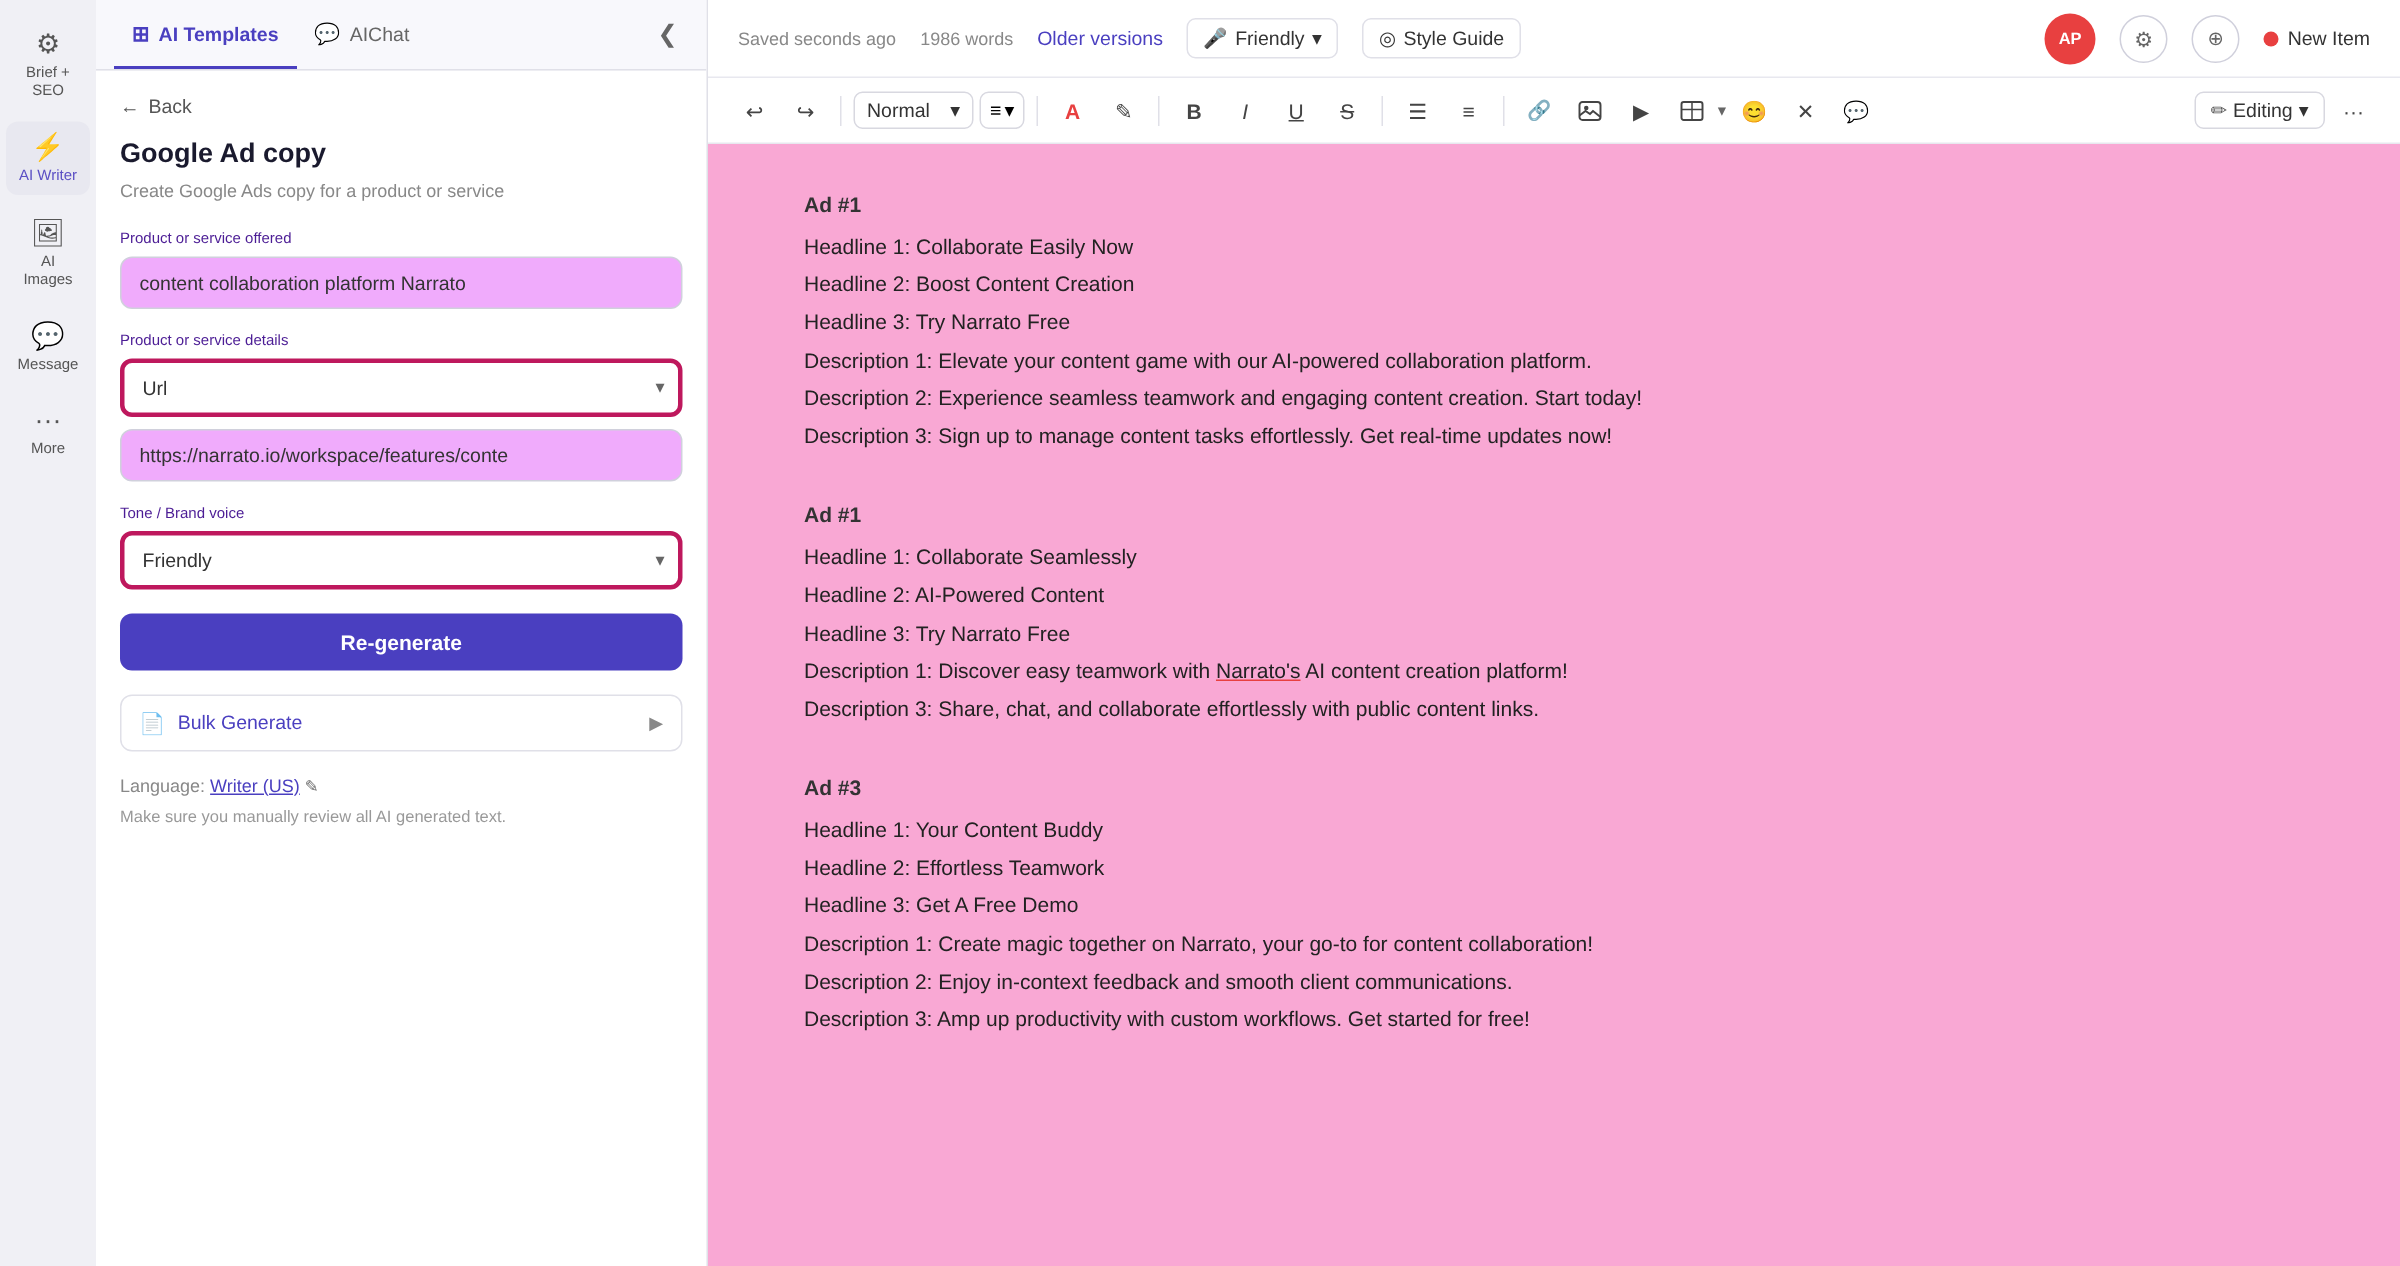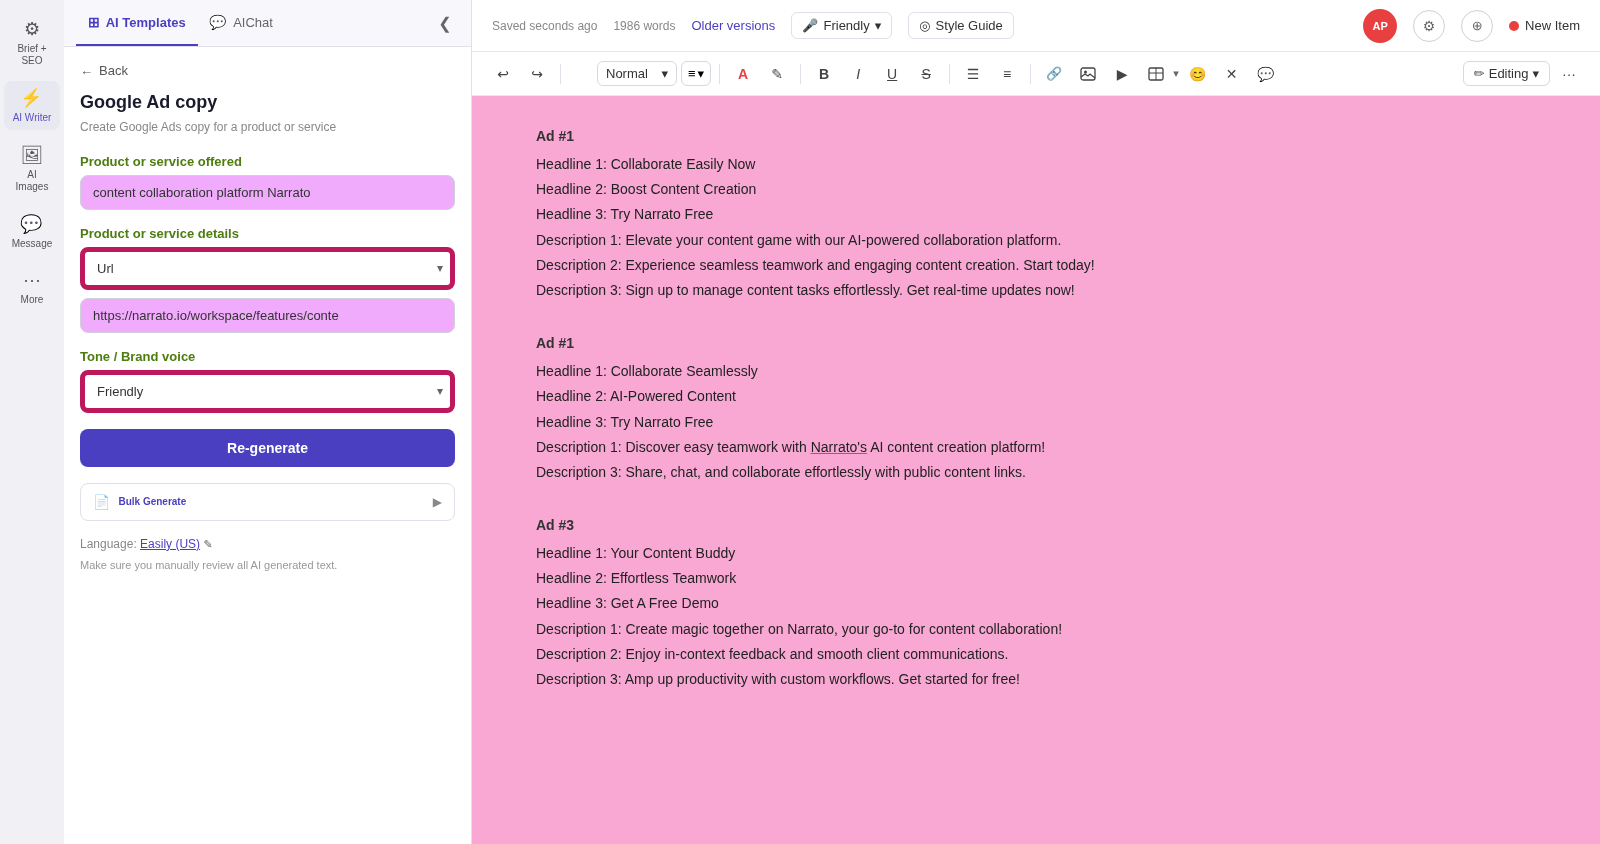--- a/index.html
+++ b/index.html
@@ -103,43 +103,43 @@
       color: #1a1a2e;
       margin-bottom: 6px;
     }
     .panel-subtitle {
       font-size: 12px;
       color: #888;
       margin-bottom: 18px;
       line-height: 1.4;
     }
     .field-label {
-      font-size: 13px;
-      font-weight: 700;
-      color: #4d7c0f;
+      font-size: 10px;
+      font-weight: 400;
+      color: #4c1d95;
       margin-bottom: 6px;
     }
     .field-input {
       width: 100%;
       border: 1px solid #d0d0dc;
       border-radius: 8px;
       padding: 9px 12px;
       font-size: 13px;
       color: #333;
       background: #f0abfc;
       outline: none;
       margin-bottom: 16px;
     }
     .select-wrapper {
       position: relative;
       margin-bottom: 8px;
     }
     .select-wrapper select {
       width: 100%;
-      border: 5px solid #be185d;
+      border: 3px solid #be185d;
       border-radius: 8px;
       padding: 9px 12px;
       font-size: 13px;
       color: #333;
       background: #fff;
       outline: none;
       appearance: none;
       cursor: pointer;
     }
     .select-arrow {
@@ -168,21 +168,21 @@
       display: flex;
       align-items: center;
       gap: 8px;
       padding: 10px 12px;
       border: 1px solid #e0e0e8;
       border-radius: 8px;
       cursor: pointer;
       margin-bottom: 16px;
     }
     .bulk-icon { color: #4a3fc0; font-size: 14px; }
-    .bulk-label { font-size: 10px; color: #4a3fc0; font-weight: 700; flex: 1; }
+    .bulk-label { font-size: 13px; color: #4a3fc0; font-weight: 400; flex: 1; }
     .bulk-arrow { color: #888; font-size: 12px; }
     .language-row {
       font-size: 12px;
       color: #888;
       margin-bottom: 6px;
     }
     .language-link { color: #4a3fc0; text-decoration: underline; cursor: pointer; }
     .disclaimer {
       font-size: 11px;
       color: #999;
@@ -324,21 +324,20 @@
       display: flex;
       align-items: center;
       gap: 12px;
       padding: 4px 8px;
       border: 1px solid #d8d8e0;
       border-radius: 6px;
       cursor: pointer;
       font-size: 13px;
       color: #333;
       min-width: 80px;
-      margin-left: 28px;
     }
     .toolbar-align-group {
       display: flex;
       align-items: center;
       gap: 2px;
       padding: 4px 6px;
       border: 1px solid #d8d8e0;
       border-radius: 6px;
       cursor: pointer;
       font-size: 13px;
@@ -450,21 +449,21 @@
 
     <div class="bulk-generate-row">
       <span class="bulk-icon">📄</span>
       <span class="bulk-label">Bulk Generate</span>
       <span class="bulk-arrow">▶</span>
     </div>
 
     <div class="language-row">
       <span>Language:</span>
       <span> </span>
-      <span class="language-link">Easily (US)</span>
+      <span class="language-link">Writer (US)</span>
       <span style="font-size:11px; cursor:pointer; color:#666;"> ✎</span>
     </div>
     <div class="disclaimer">Make sure you manually review all AI generated text.</div>
   </div>
 </div>
 
 <div class="right-area">
 
   <div class="top-bar">
     <span class="saved-status">Saved seconds ago</span>

